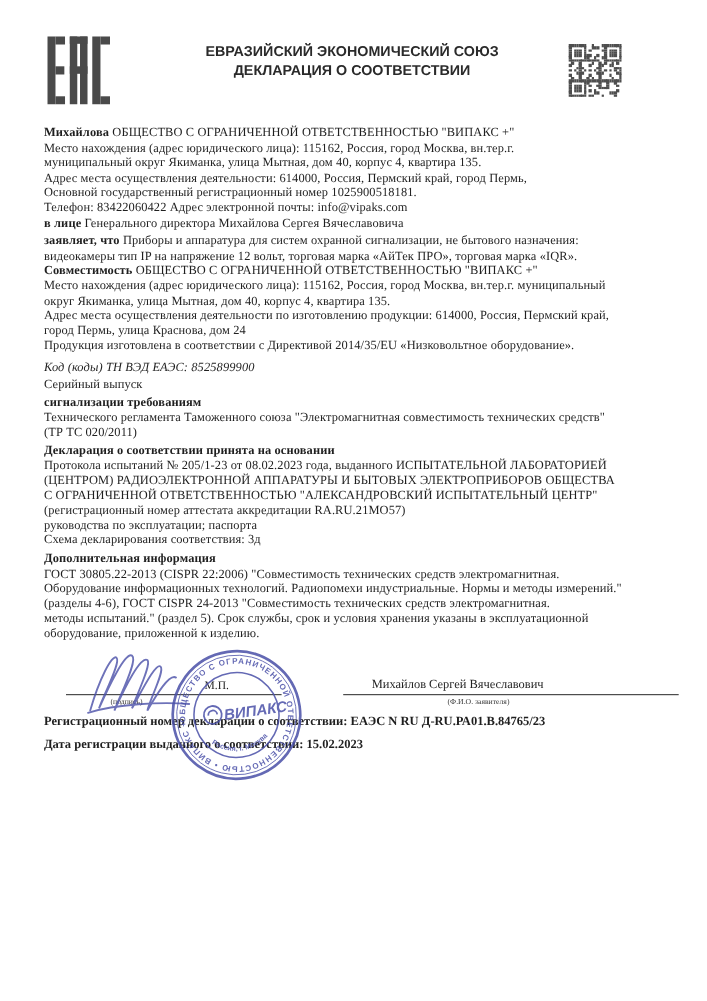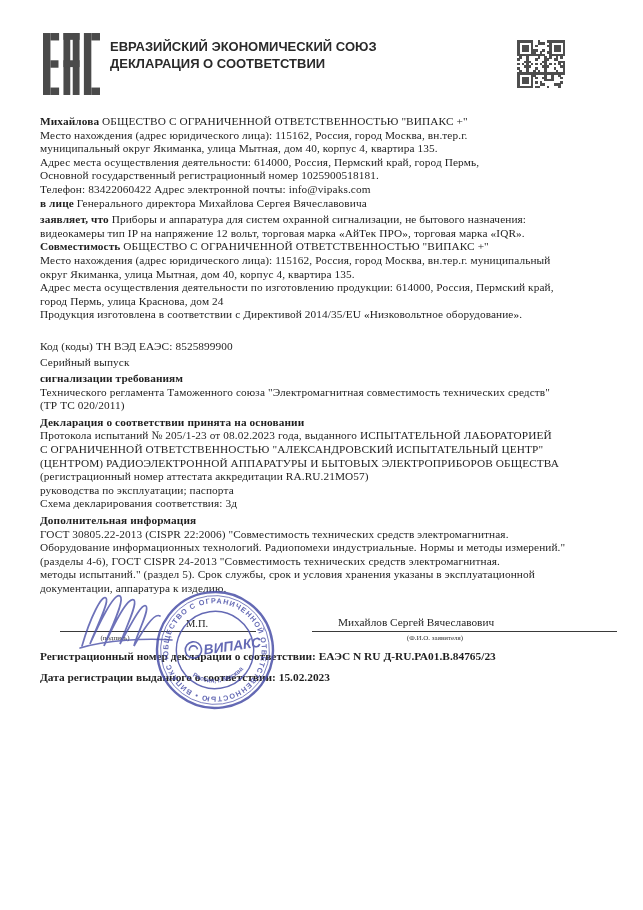--- a/index.html
+++ b/index.html
@@ -2,21 +2,21 @@
 <html><head>
 <meta charset="utf-8">
 <style>
   html,body{margin:0;padding:0;background:#ffffff;}
   .page{
     position:relative;width:643px;height:910px;background:#ffffff;overflow:hidden;
     font-family:"Liberation Serif",serif;color:#1f1f1f;
   }
   
   .eac-logo{position:absolute;left:43px;top:33px;width:57px;height:62px;}
-  .hdr{position:absolute;left:110px;top:38px;width:420px;
+  .hdr{position:absolute;left:110px;top:38px;width:420px;text-align:center;
        font-family:"Liberation Sans",sans-serif;font-weight:bold;font-size:13px;line-height:17px;color:#2a2a2a;}
   .qr{position:absolute;left:517px;top:40px;width:48px;height:48px;}
   .qr .q{position:absolute;background:#4e4e4e;}
   
   .doc-body{position:absolute;left:40px;top:115px;width:585px;
             font-size:11.3px;line-height:13.6px;letter-spacing:0.1px;}
   .doc-body .ln{white-space:nowrap;}
   .doc-body b{font-weight:bold;}
   .valid-line{position:absolute;left:40px;top:602px;width:585px;font-weight:bold;
               font-size:11.3px;white-space:nowrap;}
@@ -283,38 +283,38 @@
       <div class="ln">Телефон: 83422060422 Адрес электронной почты: info@vipaks.com</div>
       <div class="ln"><b>в лице</b> Генерального директора Михайлова Сергея Вячеславовича</div>
       <div class="ln" style="margin-top: 3px;"><b>заявляет, что</b> Приборы и аппаратура для систем охранной сигнализации, не бытового назначения:</div>
       <div class="ln">видеокамеры тип IP на напряжение 12 вольт, торговая марка «АйТек ПРО», торговая марка «IQR».</div>
       <div class="ln"><b>Совместимость</b> ОБЩЕСТВО С ОГРАНИЧЕННОЙ ОТВЕТСТВЕННОСТЬЮ "ВИПАКС +"</div>
       <div class="ln">Место нахождения (адрес юридического лица): 115162, Россия, город Москва, вн.тер.г. муниципальный</div>
       <div class="ln">округ Якиманка, улица Мытная, дом 40, корпус 4, квартира 135.</div>
       <div class="ln">Адрес места осуществления деятельности по изготовлению продукции: 614000, Россия, Пермский край,</div>
       <div class="ln">город Пермь, улица Краснова, дом 24</div>
       <div class="ln">Продукция изготовлена в соответствии с Директивой 2014/35/EU «Низковольтное оборудование».</div>
-      <div class="ln" style="margin-top: 18px;">Код (коды) ТН ВЭД ЕАЭС: 8525899900</div>
+      <div class="ln" style="margin-top: 6px; font-style: italic;">Код (коды) ТН ВЭД ЕАЭС: 8525899900</div>
       <div class="ln" style="margin-top: 2px;">Серийный выпуск</div>
       <div class="ln" style="margin-top: 3px;"><b>сигнализации требованиям</b></div>
       <div class="ln">Технического регламента Таможенного союза "Электромагнитная совместимость технических средств"</div>
       <div class="ln">(ТР ТС 020/2011)</div>
       <div class="ln" style="margin-top: 3px;"><b>Декларация о соответствии принята на основании</b></div>
       <div class="ln">Протокола испытаний № 205/1-23 от 08.02.2023 года, выданного ИСПЫТАТЕЛЬНОЙ ЛАБОРАТОРИЕЙ</div>
+      <div class="ln">(ЦЕНТРОМ) РАДИОЭЛЕКТРОННОЙ АППАРАТУРЫ И БЫТОВЫХ ЭЛЕКТРОПРИБОРОВ ОБЩЕСТВА</div>
       <div class="ln">С ОГРАНИЧЕННОЙ ОТВЕТСТВЕННОСТЬЮ "АЛЕКСАНДРОВСКИЙ ИСПЫТАТЕЛЬНЫЙ ЦЕНТР"</div>
-      <div class="ln">(ЦЕНТРОМ) РАДИОЭЛЕКТРОННОЙ АППАРАТУРЫ И БЫТОВЫХ ЭЛЕКТРОПРИБОРОВ ОБЩЕСТВА</div>
       <div class="ln">(регистрационный номер аттестата аккредитации RA.RU.21MO57)</div>
       <div class="ln">руководства по эксплуатации; паспорта</div>
       <div class="ln">Схема декларирования соответствия: 3д</div>
       <div class="ln" style="margin-top: 3px;"><b>Дополнительная информация</b></div>
       <div class="ln">ГОСТ 30805.22-2013 (CISPR 22:2006) "Совместимость технических средств электромагнитная.</div>
       <div class="ln">Оборудование информационных технологий. Радиопомехи индустриальные. Нормы и методы измерений."</div>
       <div class="ln">(разделы 4-6), ГОСТ CISPR 24-2013 "Совместимость технических средств электромагнитная.</div>
       <div class="ln">методы испытаний." (раздел 5). Срок службы, срок и условия хранения указаны в эксплуатационной</div>
-      <div class="ln">документации, аппаратура к изделию.</div>
+      <div class="ln">оборудование, приложенной к изделию.</div>
     </div>
 
 
   <div class="mp">М.П.</div>
   <div class="sig-line-left"></div>
   <div class="cap-podpis">(подпись)</div>
   <div class="applicant-name">Михайлов Сергей Вячеславович</div>
   <div class="sig-line-right"></div>
   <div class="cap-fio">(Ф.И.О. заявителя)</div>
 

